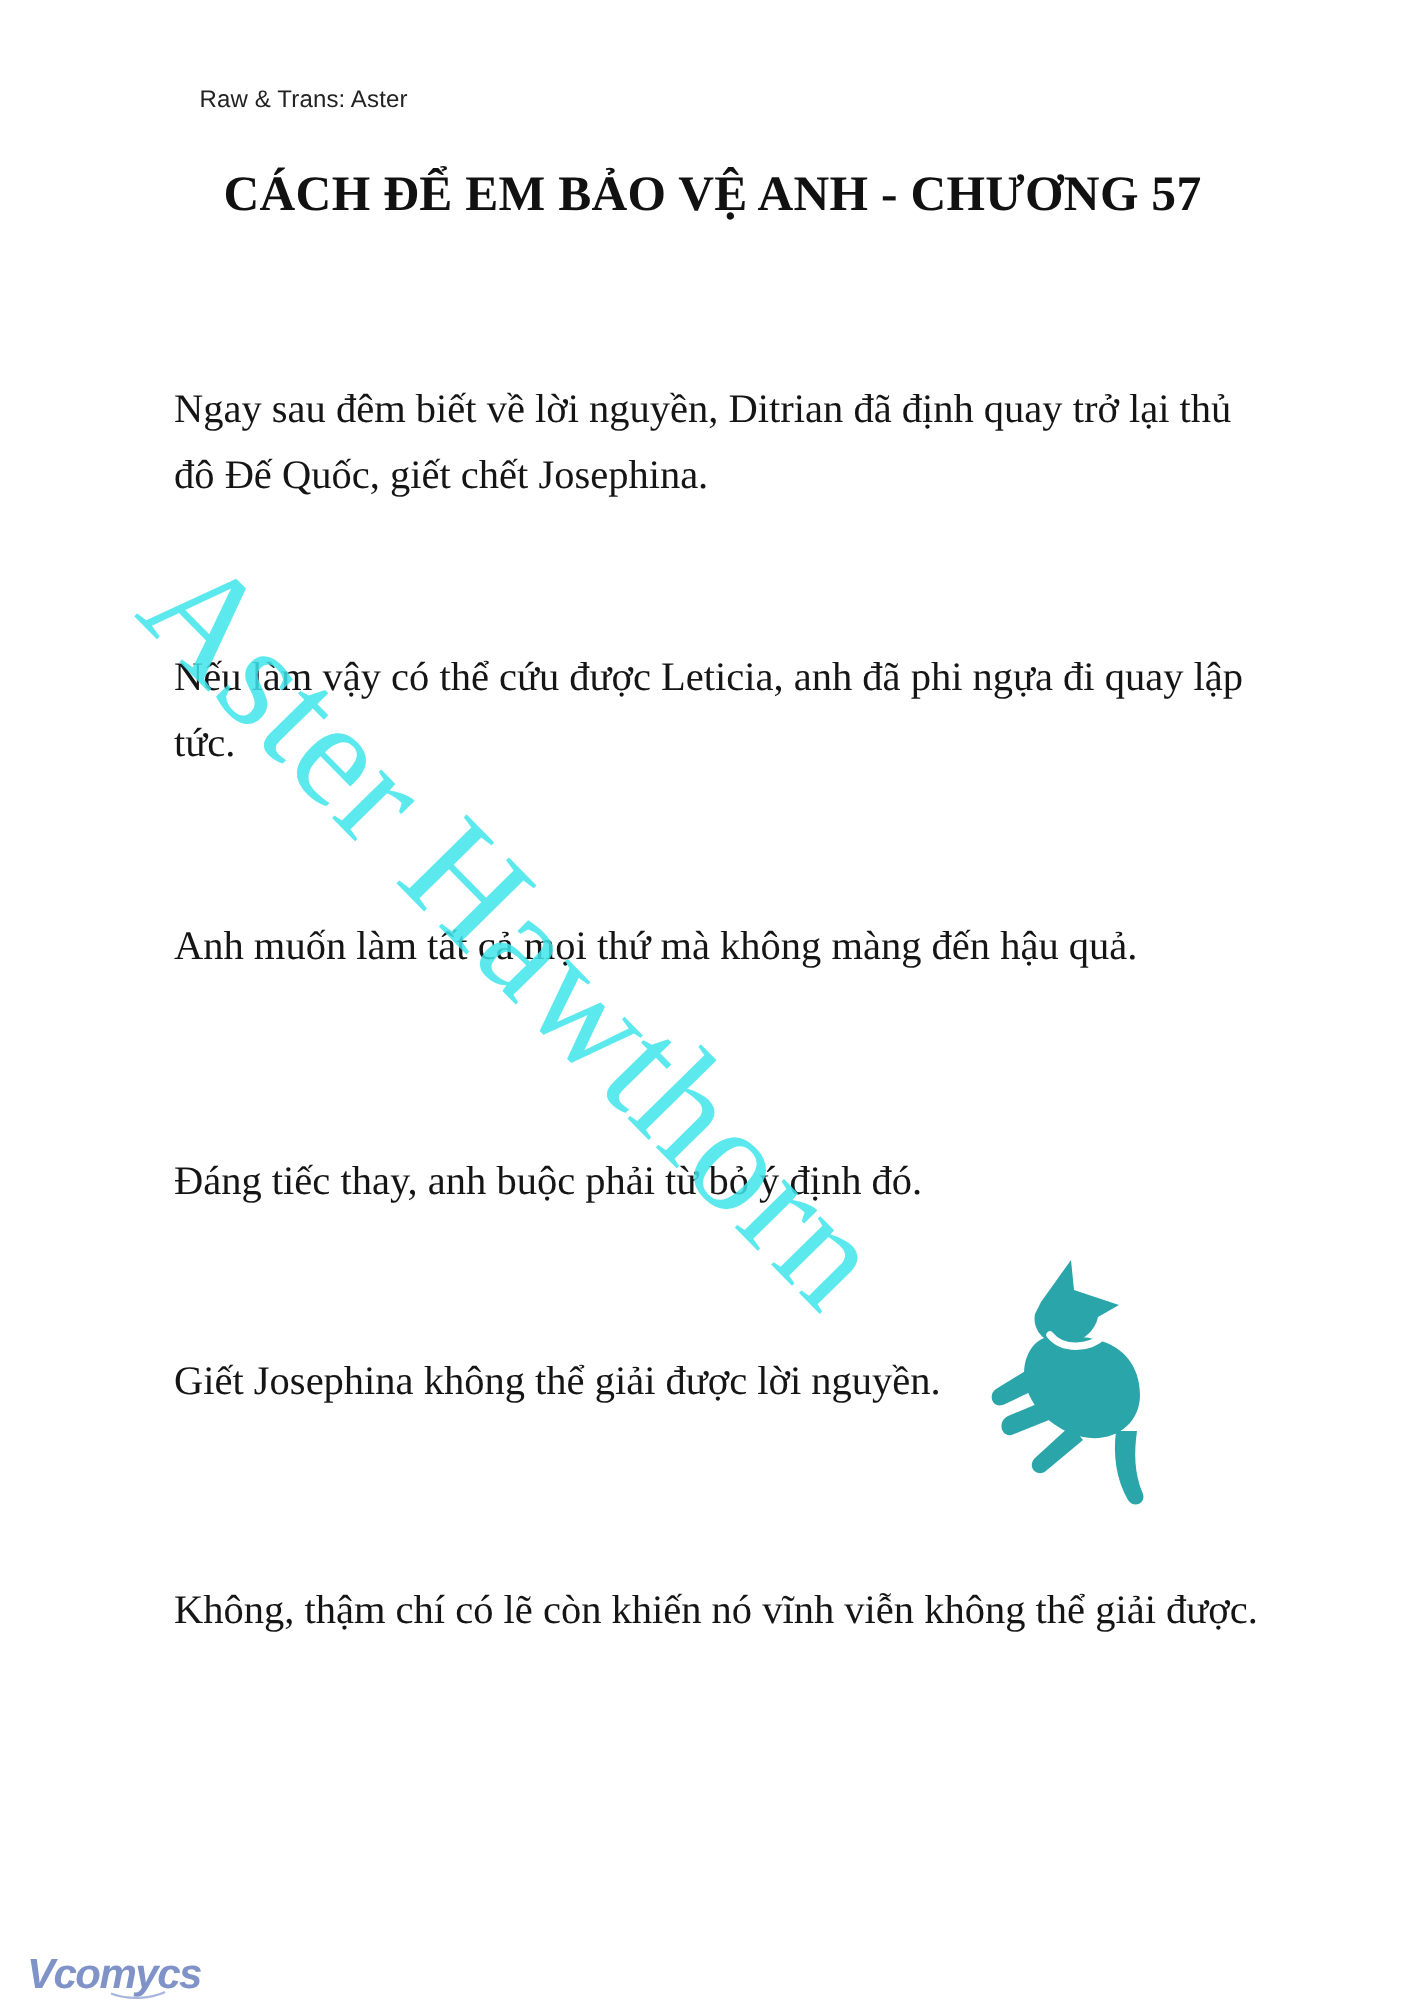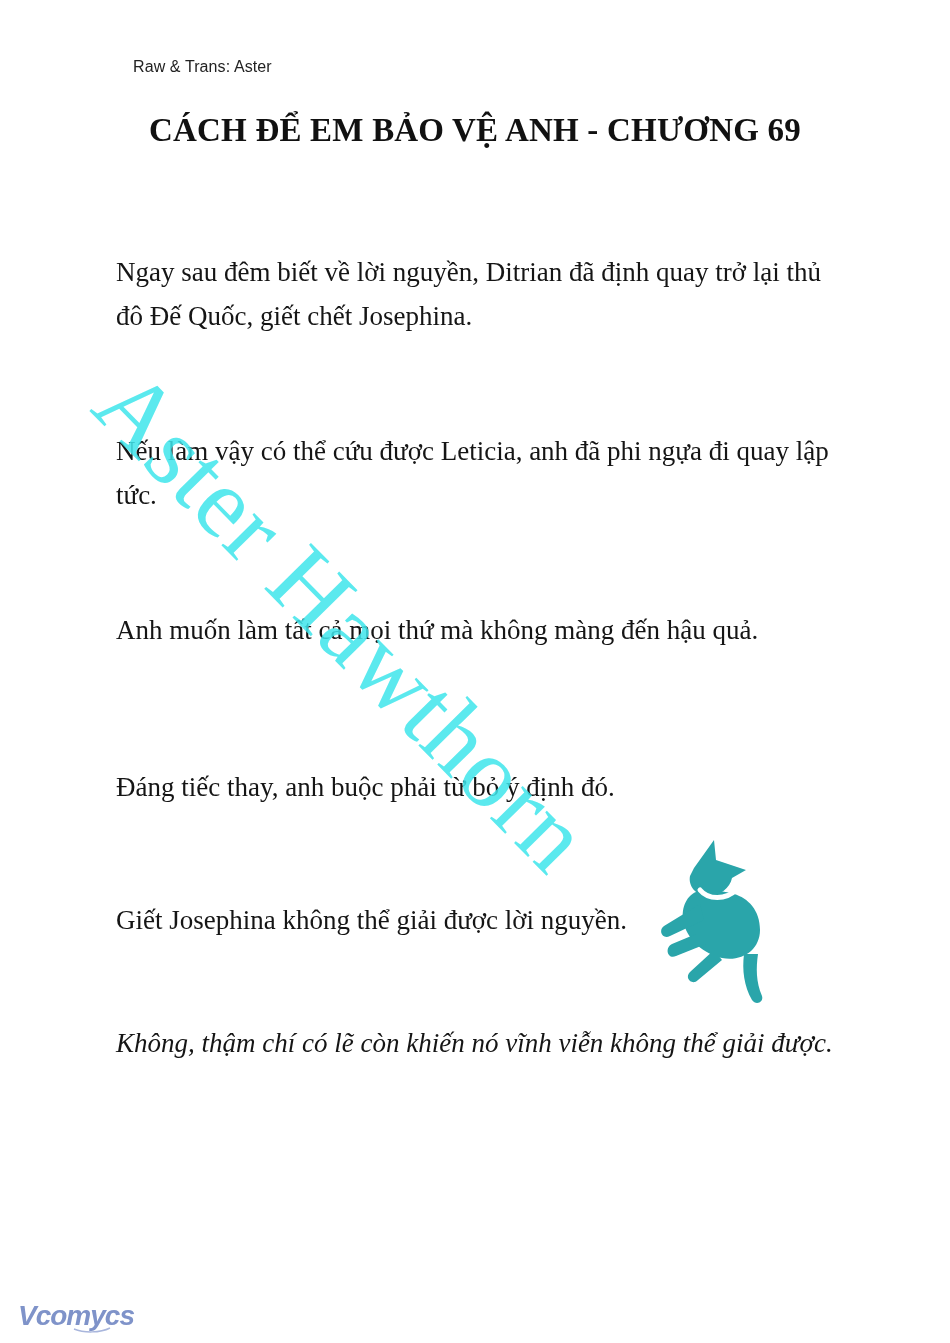--- a/index.html
+++ b/index.html
@@ -76,28 +76,28 @@
       height: 38px;
     }
   </style>
 </head>
 <body>
 
 <div>
 
   <div class="credit">Raw &amp; Trans: Aster</div>
 
-  <div class="title">CÁCH ĐỂ EM BẢO VỆ ANH - CHƯƠNG 69</div>
+  <div class="title">CÁCH ĐỂ EM BẢO VỆ ANH - CHƯƠNG 57</div>
 
   <p class="para" style="top:250px;">Ngay sau đêm biết về lời nguyền, Ditrian đã định quay trở lại thủ đô Đế Quốc, giết chết Josephina.</p>
   <p class="para" style="top:429px;">Nếu làm vậy có thể cứu được Leticia, anh đã phi ngựa đi quay lập tức.</p>
   <p class="para" style="top:608px;">Anh muốn làm tất cả mọi thứ mà không màng đến hậu quả.</p>
   <p class="para" style="top:765px;">Đáng tiếc thay, anh buộc phải từ bỏ ý định đó.</p>
   <p class="para" style="top:898px;">Giết Josephina không thể giải được lời nguyền.</p>
-  <p class="para" style="top:1021px;font-style:italic;">Không, thậm chí có lẽ còn khiến nó vĩnh viễn không thể giải được.</p>
+  <p class="para" style="top:1051px;">Không, thậm chí có lẽ còn khiến nó vĩnh viễn không thể giải được.</p>
 
   <div class="watermark">Aster Hawthorn</div>
 
   <svg class="cat" viewBox="0 0 120 180" xmlns="http://www.w3.org/2000/svg">
     <g fill="#2aa5aa">
 
       <path d="M38 38 L58 10 L60 30 L90 40 L76 48 C74 58 64 66 52 66 C40 66 32 56 34 46 Z"></path>
 
       <path d="M40 62 C30 66 24 80 28 94 C32 110 48 124 66 128 C86 132 104 120 104 100 C104 80 92 68 78 64 C66 60 50 60 40 62 Z"></path>
 

